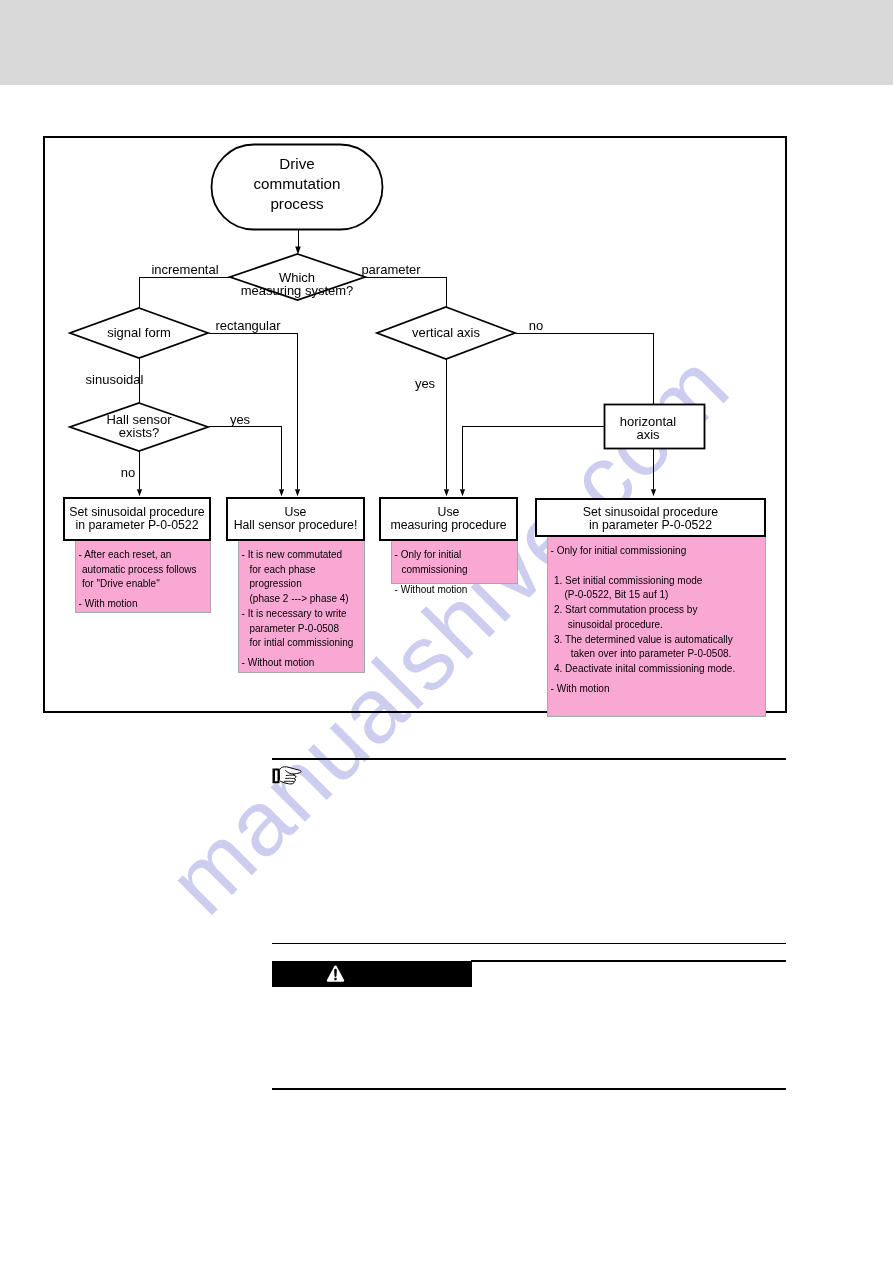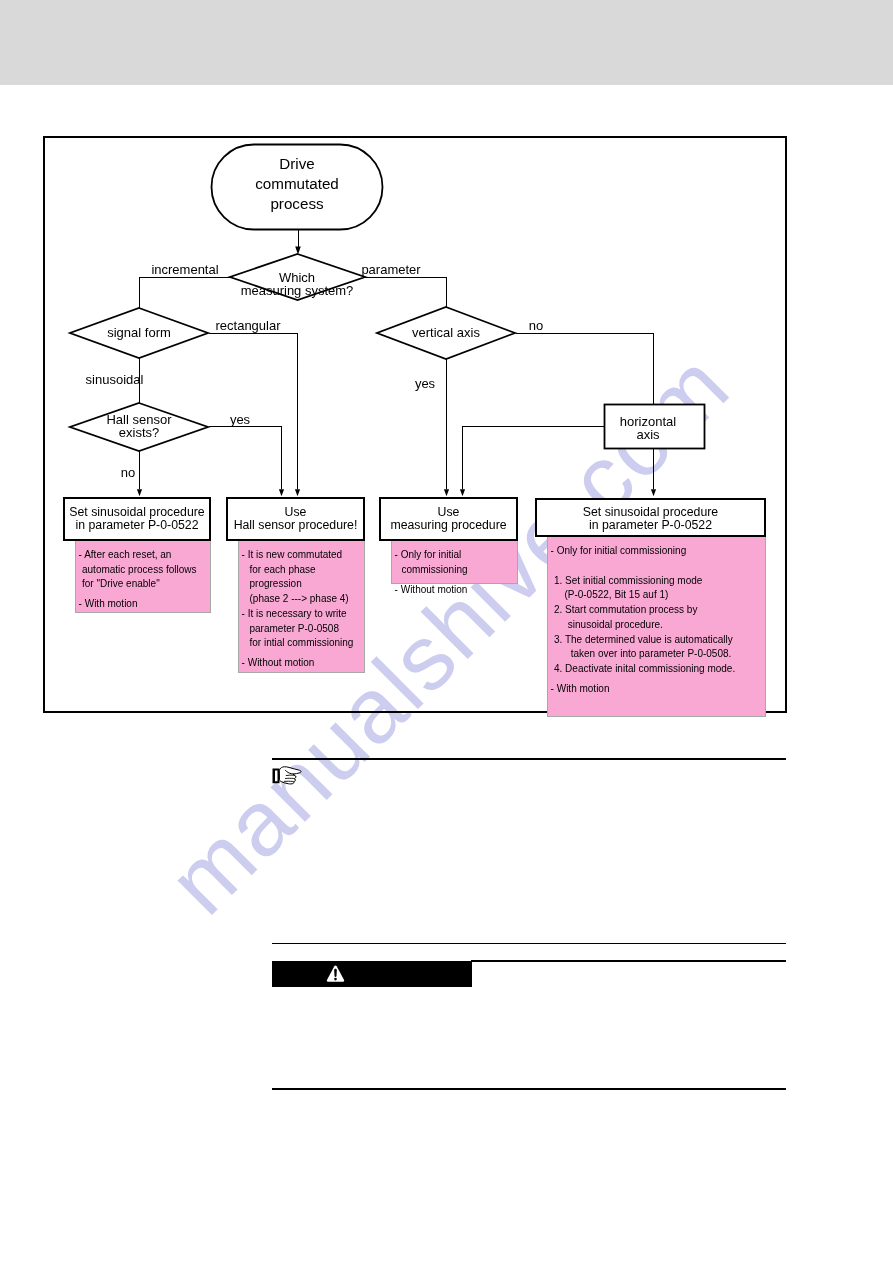--- a/index.html
+++ b/index.html
@@ -86,21 +86,21 @@
     <polygon points="297.5,254 365,277 297.5,300 230,277" fill="#fff" stroke="#000" stroke-width="1.8"></polygon>
     <polygon points="139,308 208,333 139,358 70,333" fill="#fff" stroke="#000" stroke-width="1.8"></polygon>
     <polygon points="139,403 208,427 139,451 70,427" fill="#fff" stroke="#000" stroke-width="1.8"></polygon>
     <polygon points="446,307 515,333 446,359 377,333" fill="#fff" stroke="#000" stroke-width="1.8"></polygon>
 
     <rect x="604.5" y="404.5" width="100" height="44" fill="#fff" stroke="#000" stroke-width="1.8"></rect>
   </svg>
 
   <div class="lbl c start-t" style="left:297px;top:154px">
     <div>Drive</div>
-    <div>commutated</div>
+    <div>commutation</div>
     <div>process</div>
   </div>
 
   <div class="lbl c s8" style="left:297px;top:272px">
     <div>Which</div>
     <div>measuring system?</div>
   </div>
 
   <div class="lbl c s8" style="left:139px;top:327px">
     <div>signal form</div>

